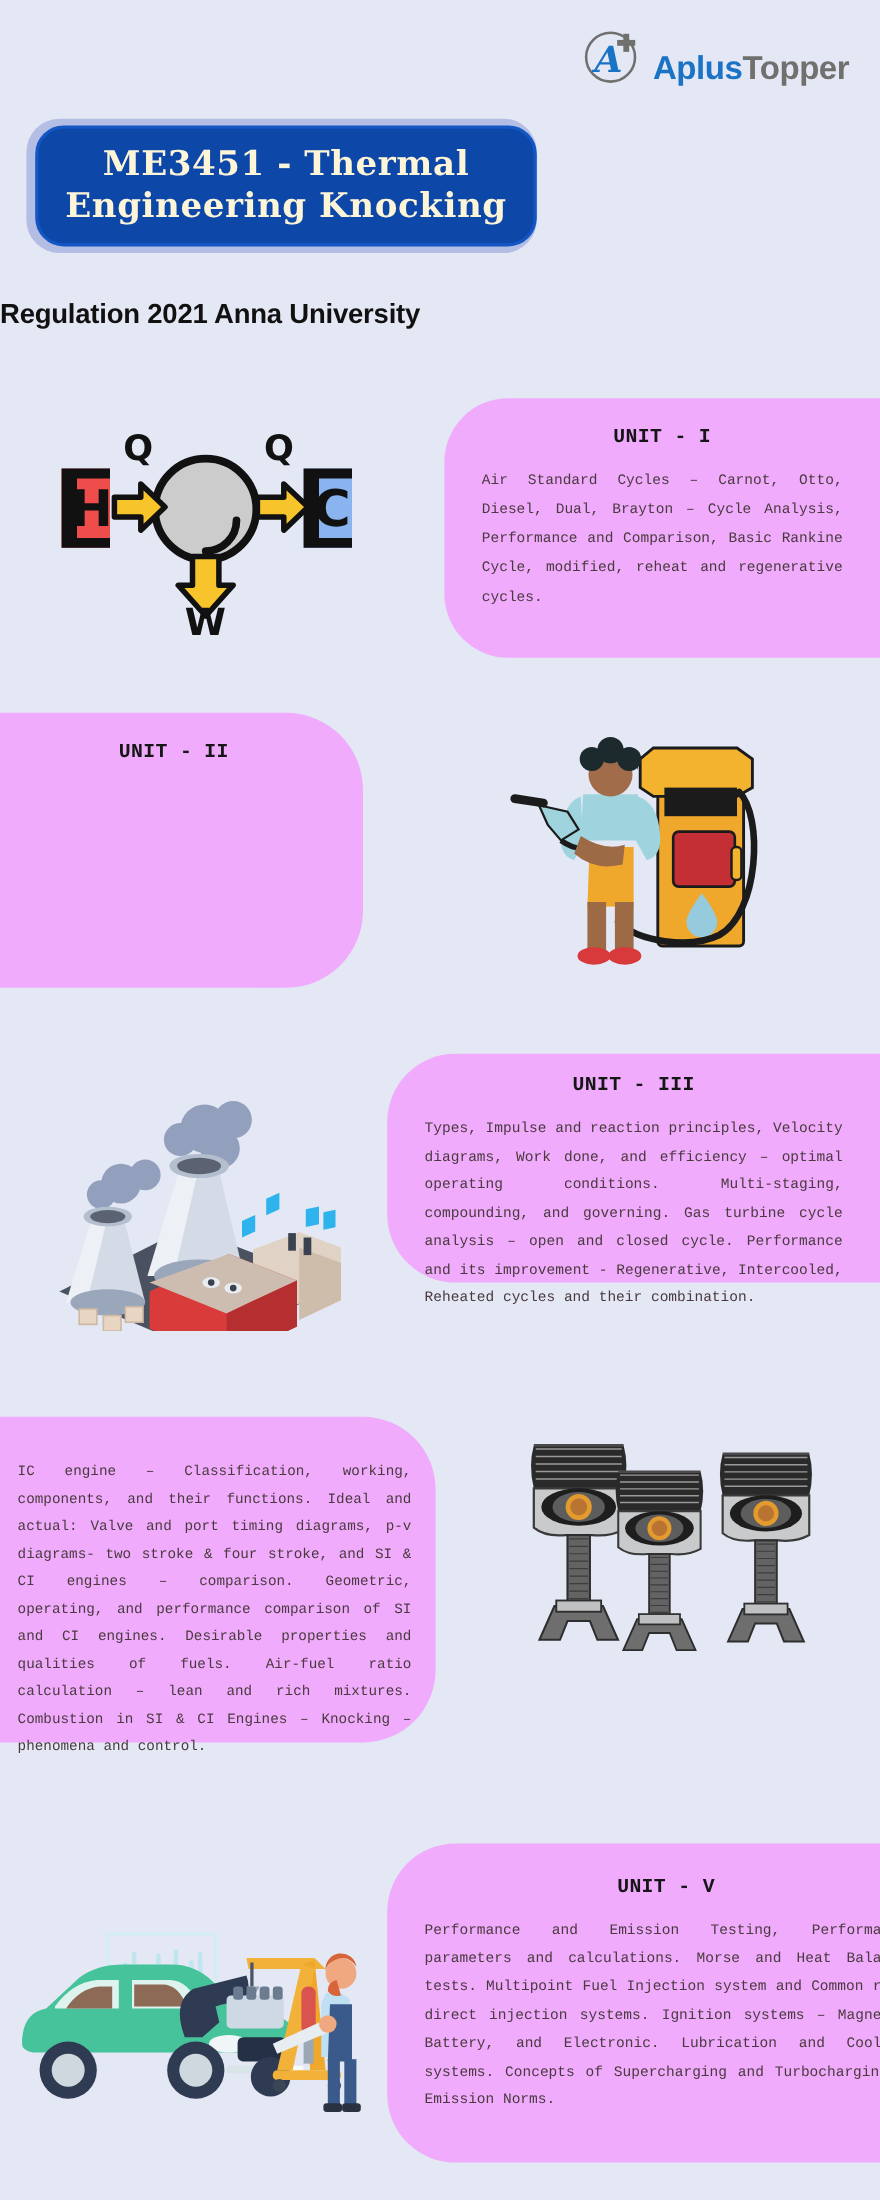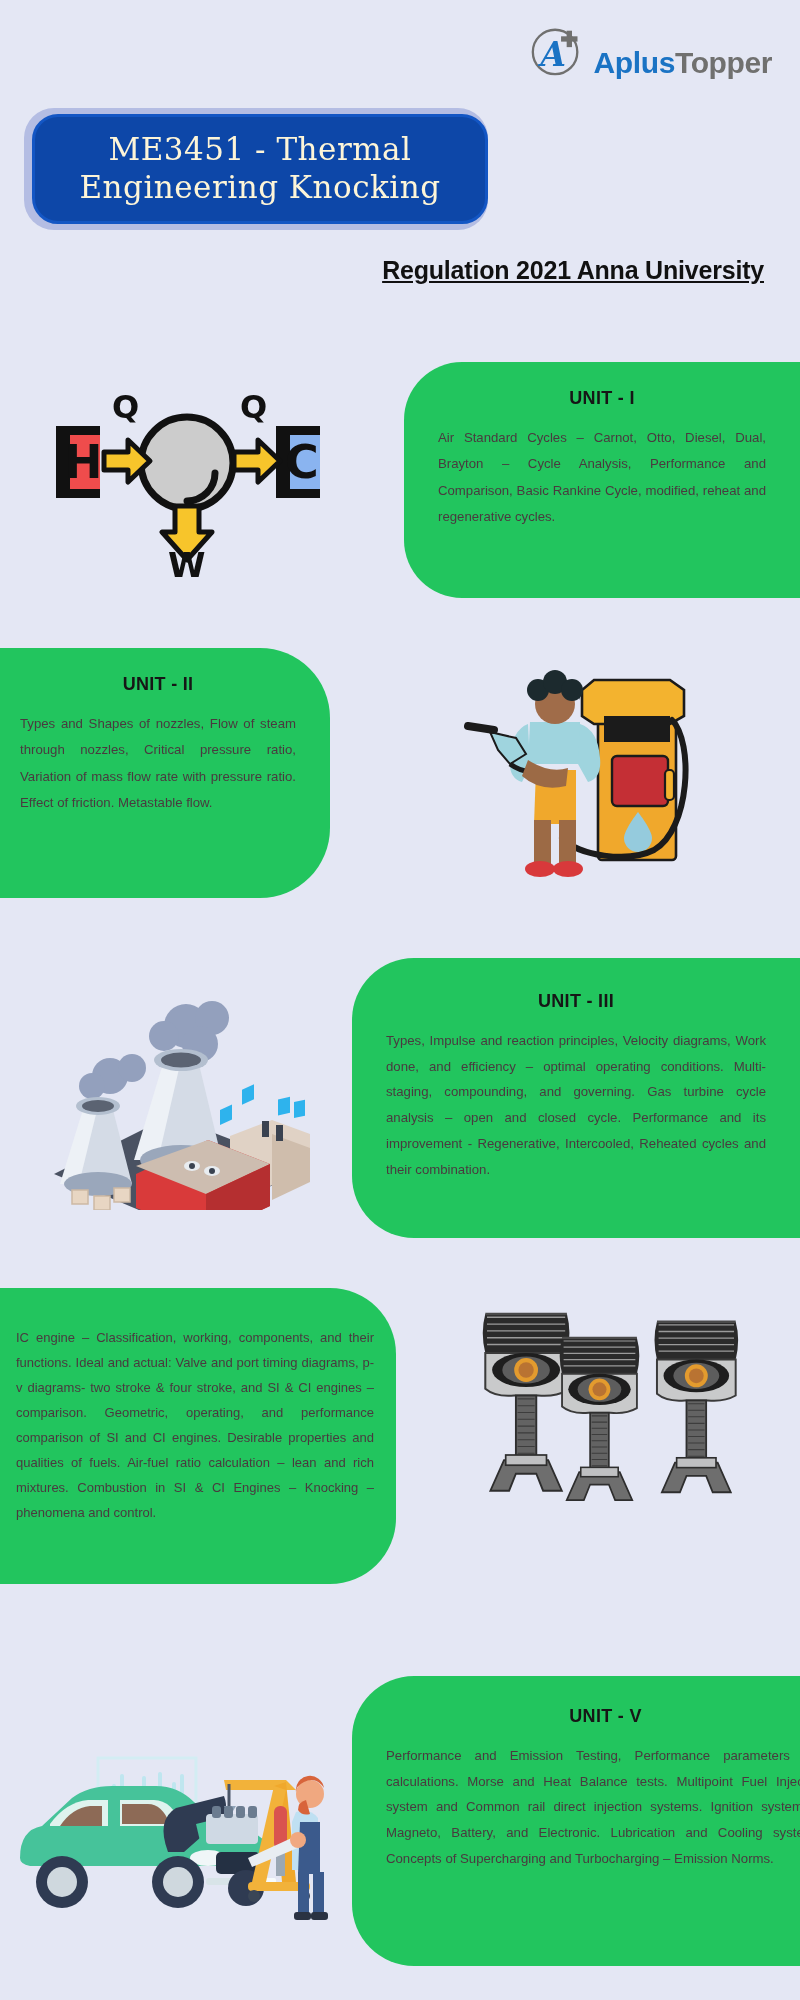--- a/index.html
+++ b/index.html
@@ -53,44 +53,43 @@
     border-radius: 26px;
     border: 3px solid #1356c4;
     display: flex;
     flex-direction: column;
     align-items: center;
     justify-content: center;
   }
   .title-banner span {
     color: #fdf5d8;
     font-family: "DejaVu Serif", serif;
-    font-weight: normal;
+    font-weight: bold;
     font-size: 31px;
     line-height: 1.22;
     letter-spacing: 0.5px;
     text-align: center;
     display: block;
   }
 
   .subtitle {
     position: absolute;
-    top: 256px; left: 0; right: 36px;
-    text-align: right;
+    top: 272px; left: 0; right: 36px;
     font-size: 25px;
     font-weight: bold;
     color: #111111;
     letter-spacing: -0.2px;
-    text-decoration: underline;
   }
 
   
   .card {
     position: absolute;
-    background: #22c55e;
+    background: #f0abfc;
     padding: 26px 34px 30px 34px;
+    font-family: Liberation Mono, monospace;
   }
   .card-title {
     font-size: 18px;
     font-weight: bold;
     color: #161616;
     text-align: center;
     letter-spacing: 0.3px;
     margin-bottom: 16px;
   }
   .card-body {
@@ -105,23 +104,23 @@
   #card-1 {
     top: 362px; left: 404px; width: 396px; height: 236px;
     border-radius: 58px 0 0 58px;
   }
   #card-2 {
     top: 648px; left: -40px; width: 370px; height: 250px;
     border-radius: 0 70px 70px 0;
     padding-left: 60px;
   }
   #card-3 {
-    top: 958px; left: 352px; width: 448px; height: 280px;
+    top: 958px; left: 352px; width: 448px; height: 208px;
     border-radius: 62px 0 0 62px;
-    padding-top: 33px;
+    padding-top: 19px;
   }
   #card-4 {
     top: 1288px; left: -40px; width: 436px; height: 296px;
     border-radius: 0 66px 66px 0;
     padding-left: 56px; padding-right: 22px;
   }
   #card-5 {
     top: 1634px; left: 352px; width: 507px; height: 290px;
     border-radius: 62px 0 0 62px;
     padding-top: 30px;
@@ -189,21 +188,20 @@
   </svg>
 </div>
 
 <div class="card" id="card-1">
   <div class="card-title">UNIT - I</div>
   <div class="card-body">Air Standard Cycles – Carnot, Otto, Diesel, Dual, Brayton – Cycle Analysis, Performance and Comparison, Basic Rankine Cycle, modified, reheat and regenerative cycles.</div>
 </div>
 
 <div class="card" id="card-2">
   <div class="card-title">UNIT - II</div>
-  <div class="card-body">Types and Shapes of nozzles, Flow of steam through nozzles, Critical pressure ratio, Variation of mass flow rate with pressure ratio. Effect of friction. Metastable flow.</div>
 </div>
 
 <div class="illus" id="illus-2">
   <svg viewBox="0 0 250 230" width="250" height="230">
 
     <rect x="140" y="52" width="78" height="148" rx="4" fill="#f0a82c" stroke="#1b1b1b" stroke-width="2.6"></rect>
     <path d="M136,20 h76 l14,10 v26 l-14,8 h-76 l-12,-8 v-26 z" fill="#f3b32f" stroke="#1b1b1b" stroke-width="2.6"></path>
     <rect x="146" y="56" width="66" height="26" fill="#1b1b1b"></rect>
     <rect x="154" y="96" width="56" height="50" rx="5" fill="#c42f35" stroke="#1b1b1b" stroke-width="2.4"></rect>
     <path d="M180,152 c0,0 -14,18 -14,26 a14,14 0 0 0 28,0 c0,-8 -14,-26 -14,-26 z" fill="#95cbdd"></path>

